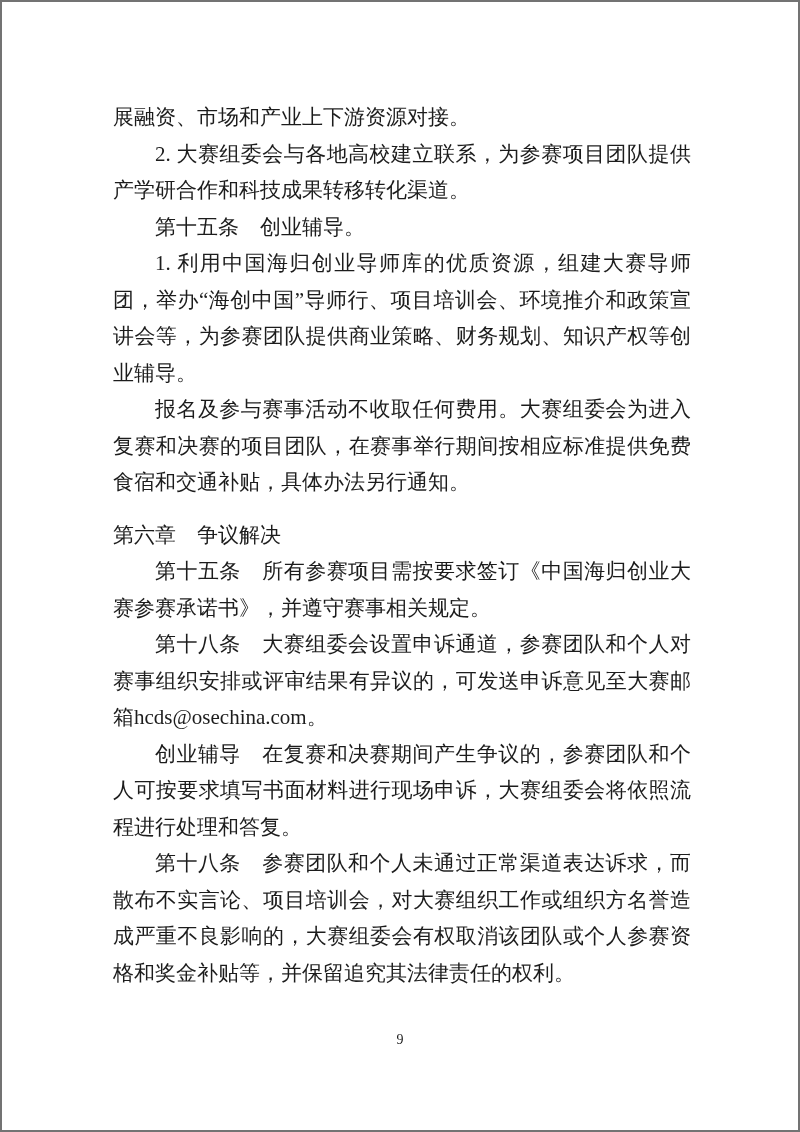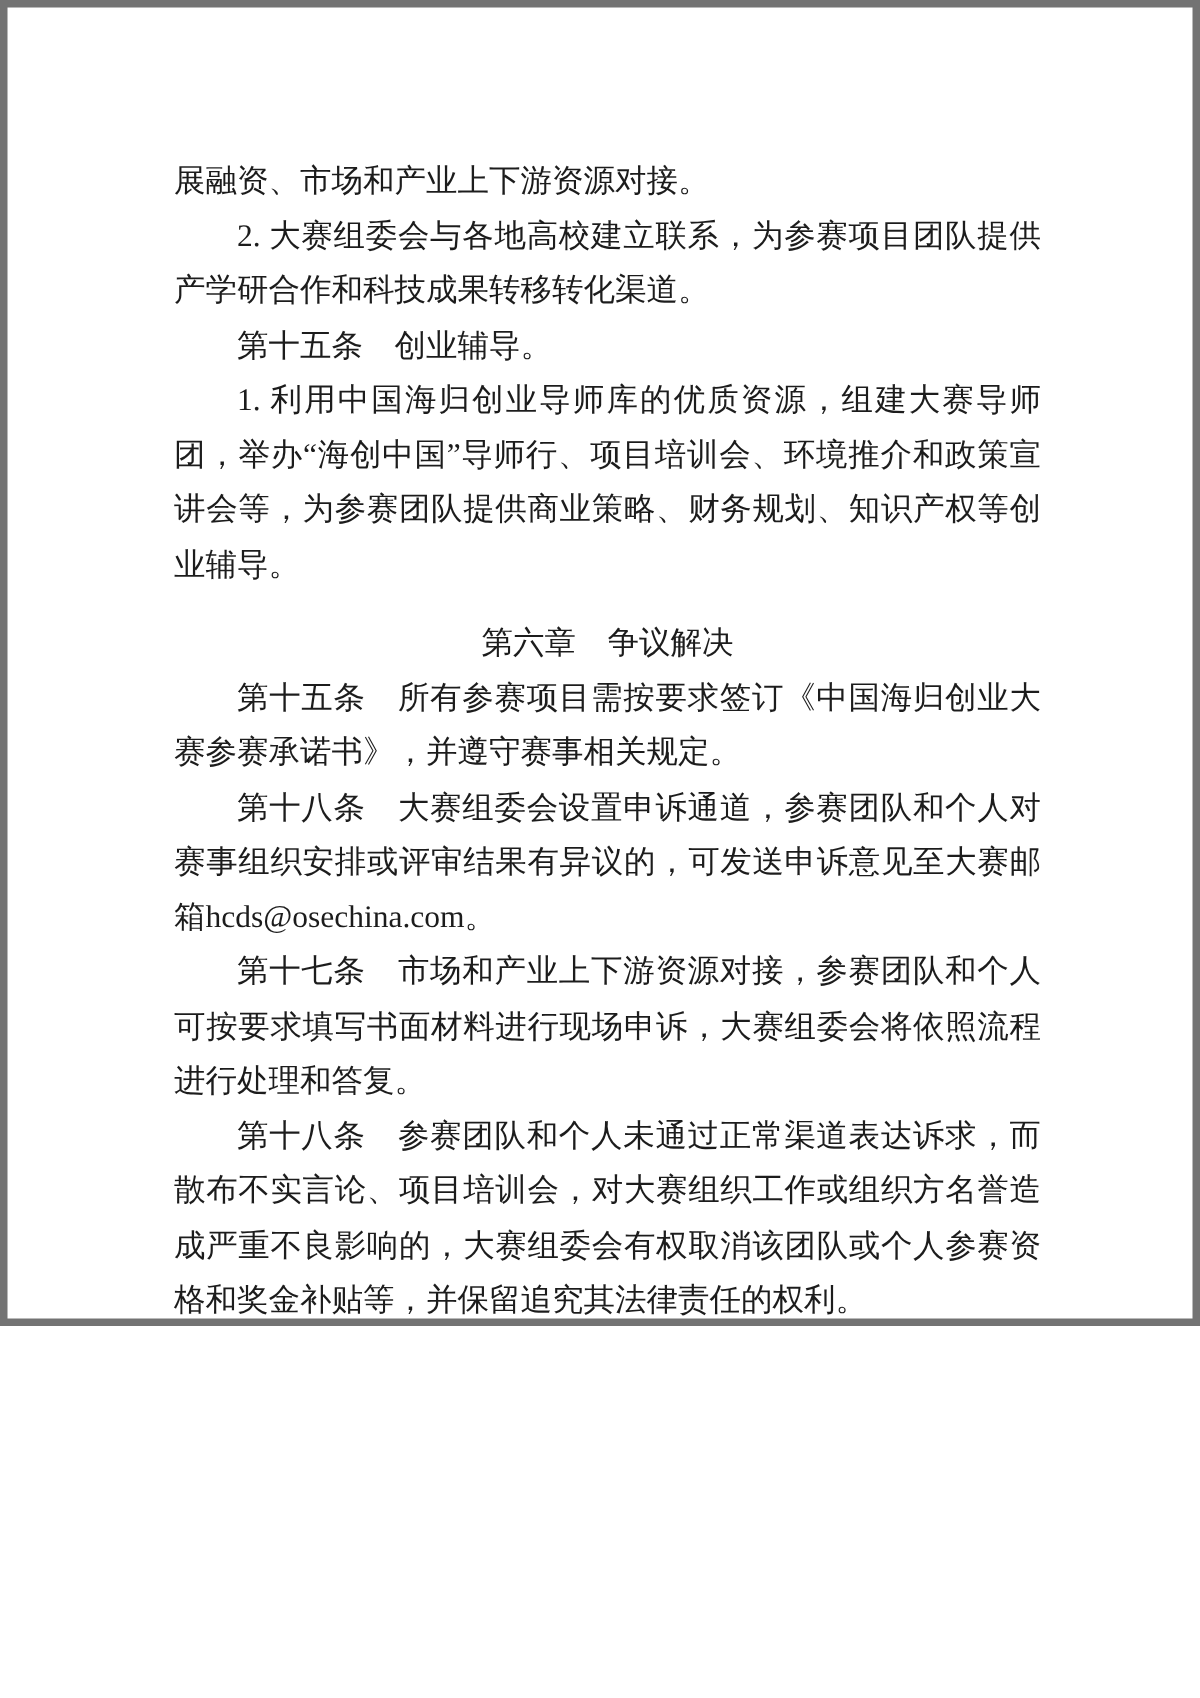--- a/index.html
+++ b/index.html
@@ -3,24 +3,24 @@
 <meta charset="utf-8">
 <style>
   html, body {
     margin: 0;
     padding: 0;
     background: #ffffff;
   }
   .page {
     position: relative;
     width: 800px;
-    height: 884px;
+    height: 1132px;
     box-sizing: border-box;
     background: #ffffff;
-    border: 5px solid #737373;
+    border: 2px solid #737373;
     overflow: hidden;
     font-family: "Liberation Serif", "DejaVu Serif", serif;
   }
   .content {
     position: absolute;
     left: 111px;
     top: 97px;
     width: 578px;
   }
   .para {
@@ -28,21 +28,20 @@
     font-size: 21px;
     line-height: 36.5px;
     color: #1c1c1c;
     text-align: justify;
     font-family: "Liberation Serif", "DejaVu Serif", serif;
   }
   .para.indent {
     text-indent: 42px;
   }
   .para.heading {
-    text-align: center;
     text-indent: 0;
     margin-top: 16px;
   }
   .page-number {
     position: absolute;
     top: 1030px;
     left: 0;
     width: 100%;
     text-align: center;
     font-size: 14px;
@@ -52,20 +51,21 @@
 </style>
 </head>
 <body>
 
 <div class="page">
   <div class="content" id="doc-body">
       <p class="para">展融资、市场和产业上下游资源对接。</p>
       <p class="para indent">2. 大赛组委会与各地高校建立联系，为参赛项目团队提供产学研合作和科技成果转移转化渠道。</p>
       <p class="para indent">第十五条　创业辅导。</p>
       <p class="para indent">1. 利用中国海归创业导师库的优质资源，组建大赛导师团，举办“海创中国”导师行、项目培训会、环境推介和政策宣讲会等，为参赛团队提供商业策略、财务规划、知识产权等创业辅导。</p>
+      <p class="para indent">报名及参与赛事活动不收取任何费用。大赛组委会为进入复赛和决赛的项目团队，在赛事举行期间按相应标准提供免费食宿和交通补贴，具体办法另行通知。</p>
       <p class="para heading">第六章　争议解决</p>
       <p class="para indent">第十五条　所有参赛项目需按要求签订《中国海归创业大赛参赛承诺书》，并遵守赛事相关规定。</p>
       <p class="para indent">第十八条　大赛组委会设置申诉通道，参赛团队和个人对赛事组织安排或评审结果有异议的，可发送申诉意见至大赛邮箱hcds@osechina.com。</p>
-      <p class="para indent">第十七条　市场和产业上下游资源对接，参赛团队和个人可按要求填写书面材料进行现场申诉，大赛组委会将依照流程进行处理和答复。</p>
+      <p class="para indent">创业辅导　在复赛和决赛期间产生争议的，参赛团队和个人可按要求填写书面材料进行现场申诉，大赛组委会将依照流程进行处理和答复。</p>
       <p class="para indent">第十八条　参赛团队和个人未通过正常渠道表达诉求，而散布不实言论、项目培训会，对大赛组织工作或组织方名誉造成严重不良影响的，大赛组委会有权取消该团队或个人参赛资格和奖金补贴等，并保留追究其法律责任的权利。</p>
     </div>
   <div class="page-number">9</div>
 </div>
 
 </body></html>

